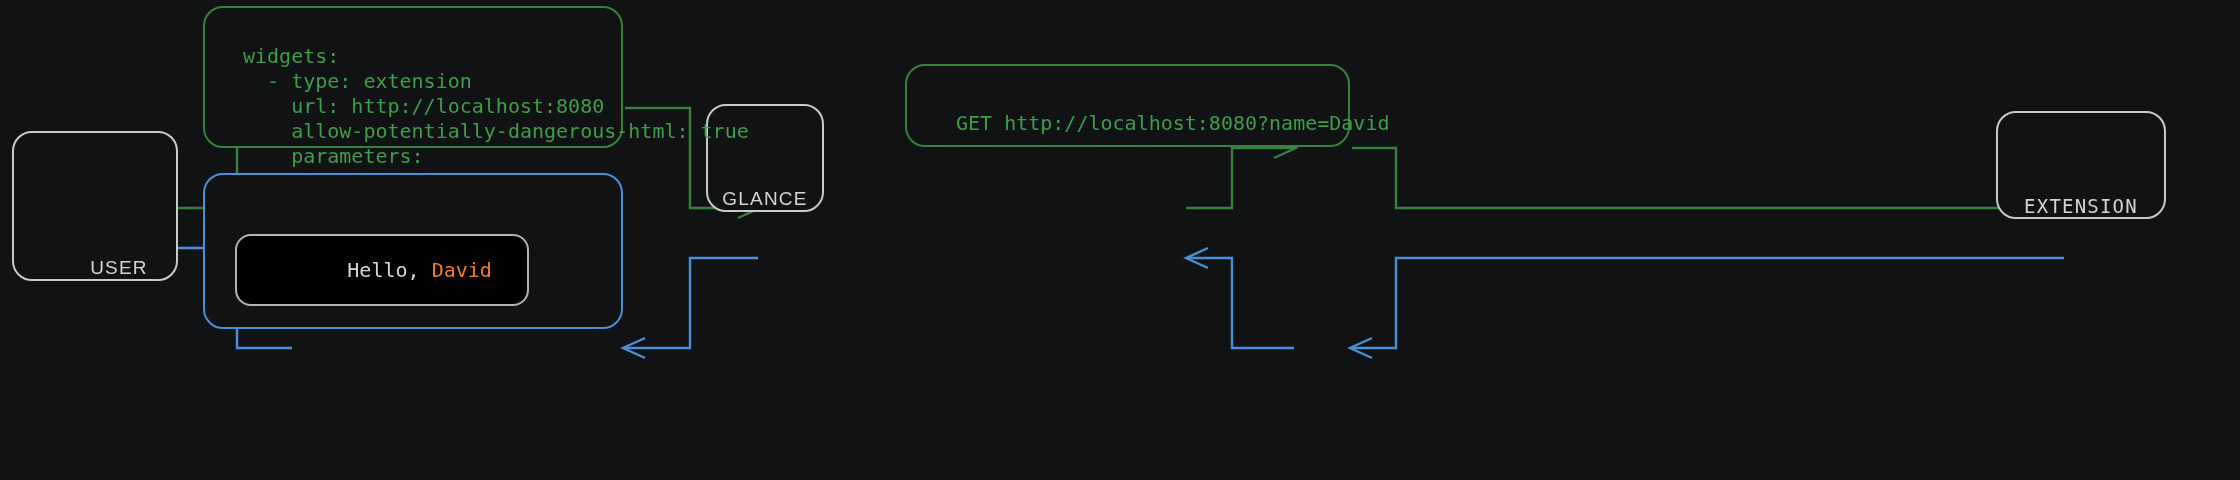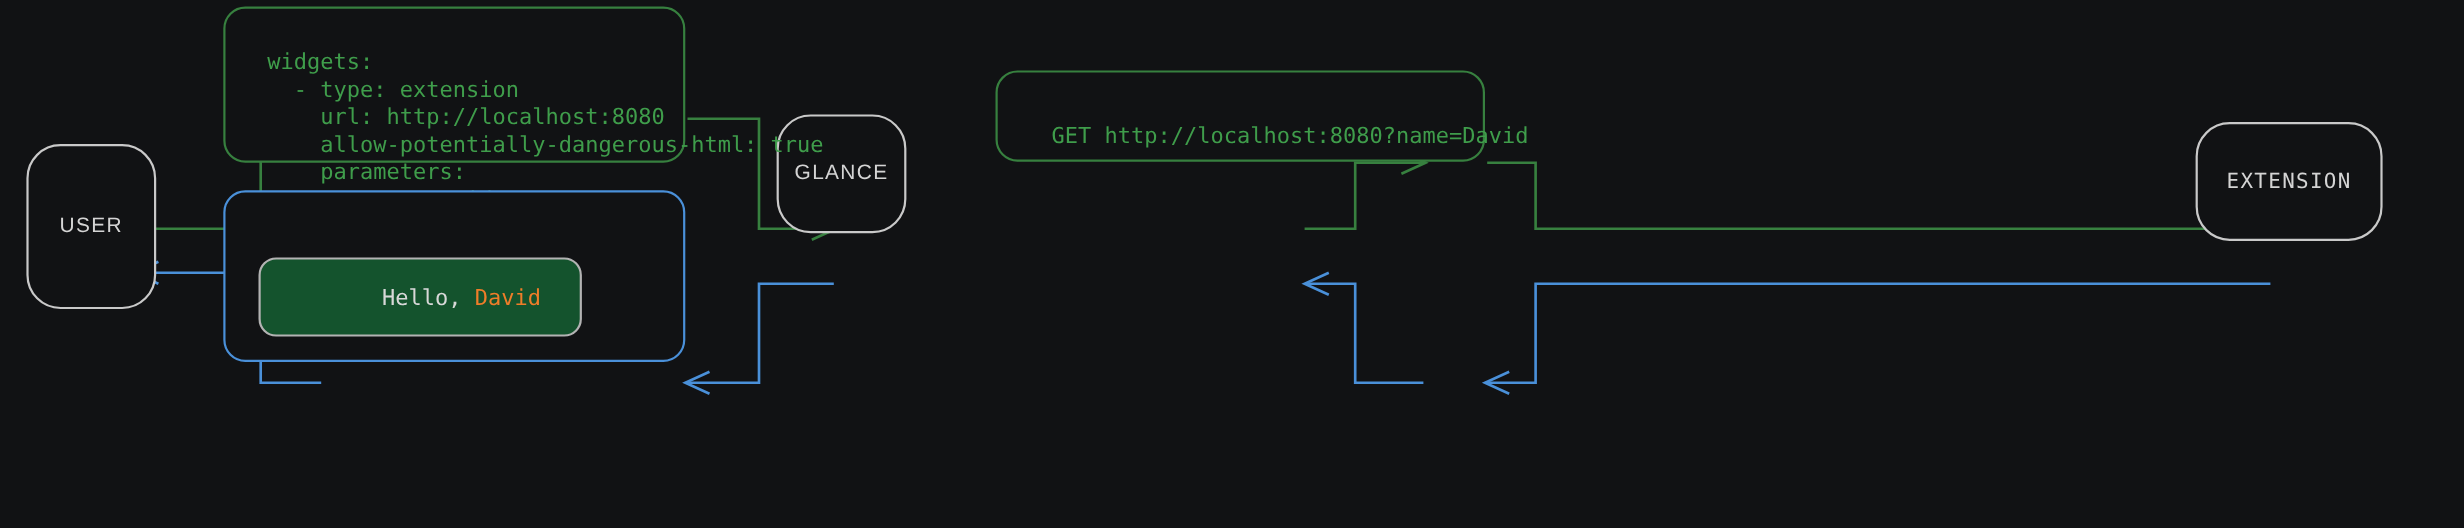--- a/index.html
+++ b/index.html
@@ -2,36 +2,36 @@
 <html><head>
 <meta charset="utf-8">
 <style>
   html,body{margin:0;padding:0;background:#111214;}
   body{width:2240px;height:480px;overflow:hidden;
        font-family:"DejaVu Sans Mono","Liberation Mono",monospace;}
   #stage{position:relative;width:2240px;height:480px;background:#111214;}
 
   svg.wires{position:absolute;left:0;top:0;width:2240px;height:480px;pointer-events:none;}
 
-  .node{position:absolute;border:2px solid #c9c9c9;border-radius:31px;
-        background:#111214;display:flex;align-items:center;justify-content:center;}
+  .node{position:absolute;border:2px solid #c9c9c9;border-radius:20px;
+        background:#111214;display:flex;align-items:flex-end;justify-content:center;}
   .node .lbl{color:#d4d4d4;font-size:19px;letter-spacing:1.2px;white-space:nowrap;}
   .node.sans .lbl{font-family:"Liberation Sans","DejaVu Sans",sans-serif;font-weight:400;}
 
   .panel{position:absolute;border-radius:20px;background:#111214;box-sizing:border-box;}
   .panel.green{border:2px solid #37803f;}
   .panel.blue{border:2px solid #4a90d9;}
 
   .code{margin:16px;white-space:pre;font-size:20px;line-height:25px;
         font-family:"DejaVu Sans Mono","Liberation Mono",monospace;}
   .code.green{color:#3f9d4b;}
   .code.blue{color:#5191d6;}
 
   .wtitle{color:#b8b8b8;font-size:19px;letter-spacing:1.1px;white-space:nowrap;}
-  .winner{border:2px solid #b3b3b3;border-radius:16px;background:#14532d;
+  .winner{border:2px solid #b3b3b3;border-radius:16px;background:#000000;
           box-sizing:border-box;display:flex;align-items:center;}
   .wtext{color:#d8d8d8;font-size:20px;font-family:"DejaVu Sans Mono","Liberation Mono",monospace;
          white-space:pre;}
   .wtext .accent{color:#ef7d29;}
 </style>
 </head>
 <body>
 
 <div id="stage">
 
@@ -73,21 +73,21 @@
         <polyline points="645,338 623,348 645,358" fill="none"></polyline>
       </g>
 
       <g stroke="#4a90d9">
         <path d="M292,348 L237,348 L237,248 L124,248"></path>
         <polyline points="144,238 122,248 144,258" fill="none"></polyline>
       </g>
     </g>
   </svg>
 
-  <div class="node sans" style="left:24px;top:131px;width:114px;height:146px;">
+  <div class="node sans" style="left:12px;top:131px;width:114px;height:146px;padding-left:48px;">
     <span class="lbl">USER</span>
   </div>
 
   <div class="node sans" style="left:706px;top:104px;width:114px;height:104px;">
     <span class="lbl">GLANCE</span>
   </div>
 
   <div class="node" style="left:1996px;top:111px;width:166px;height:104px;">
     <span class="lbl">EXTENSION</span>
   </div>

